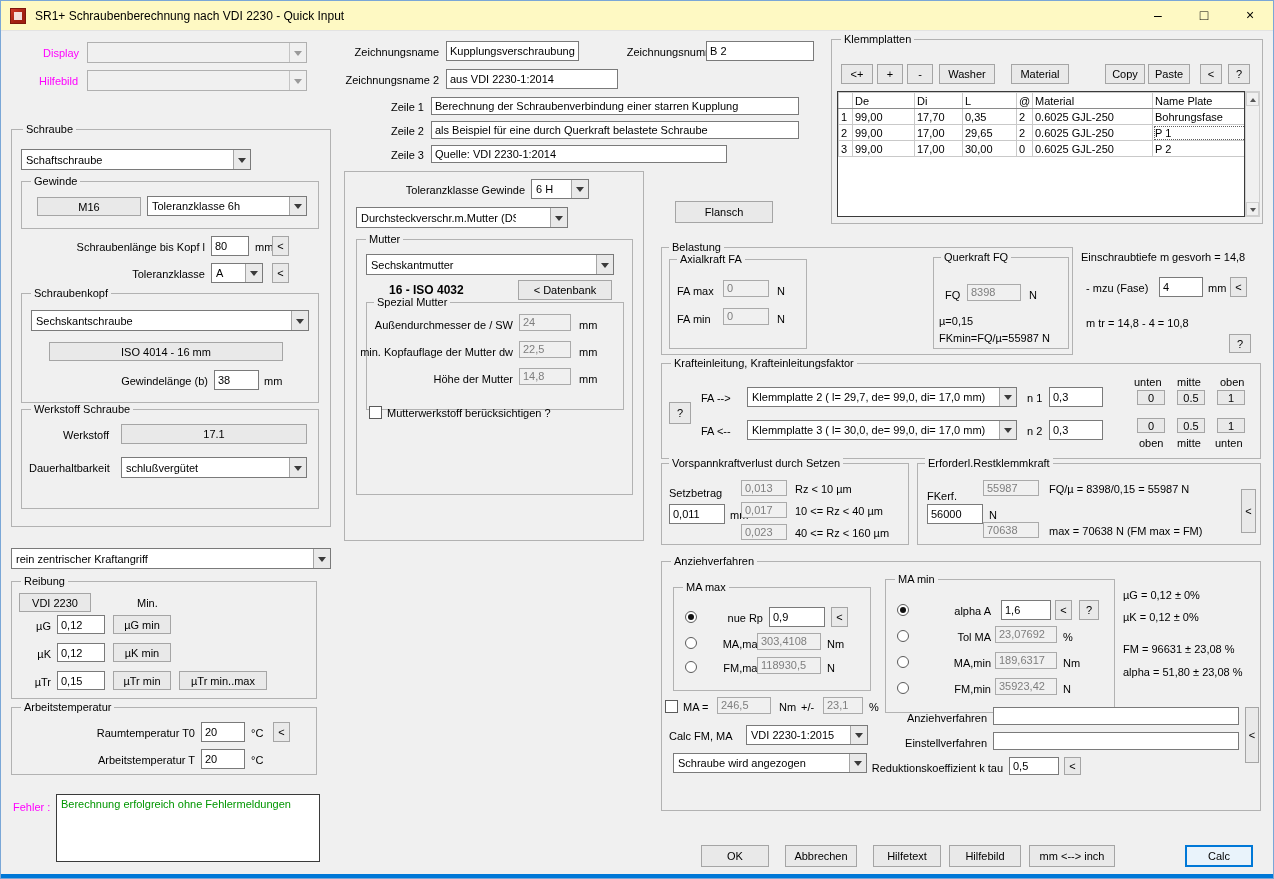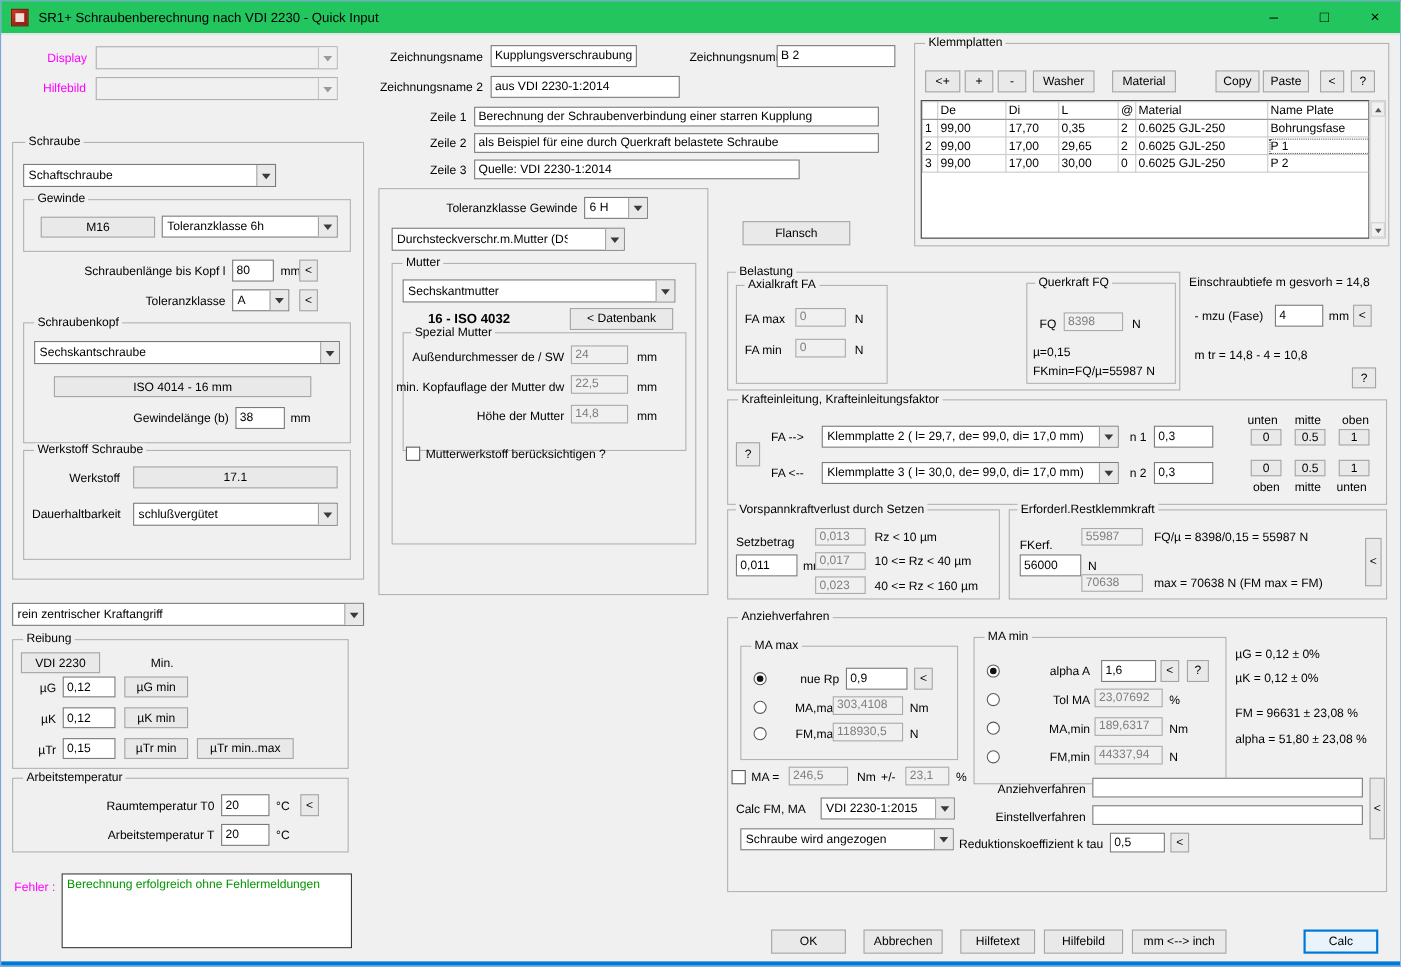--- a/index.html
+++ b/index.html
@@ -1,19 +1,19 @@
 <!DOCTYPE html>
 <html><head>
 <meta charset="utf-8">
 <style>
   * { margin:0; padding:0; box-sizing:border-box; }
   html,body { background:#f0f0f0; }
   body { font-family:"Liberation Sans", sans-serif; }
   .window { position:relative; width:1274px; height:879px; background:#f0f0f0; font-size:11px; color:#000; overflow:hidden; border:1px solid #7aa7d7; }
-  .titlebar { position:absolute; left:0; top:0; width:100%; height:30px; background:#22c55e; border-bottom:1px solid #e3e3e3; }
+  .titlebar { position:absolute; left:0; top:0; width:100%; height:30px; background:#fef9c3; border-bottom:1px solid #e3e3e3; }
   .title-text { position:absolute; left:34px; top:0; line-height:30px; font-size:12px; white-space:nowrap; }
   .app-icon { position:absolute; left:9px; top:7px; width:16px; height:16px; background:linear-gradient(135deg,#d43a2a 0%,#a01f12 60%); border:1px solid #7e170c; }
   .app-icon::after { content:''; position:absolute; left:3px; top:3px; width:8px; height:8px; background:#fff; opacity:.85; }
   .win-btn { position:absolute; top:0; width:46px; height:30px; text-align:center; line-height:28px; font-size:14px; color:#000; }
   .bottom-edge { position:absolute; left:0; bottom:0; width:100%; height:4px; background:#0078d7; }
   .lbl { position:absolute; white-space:nowrap; line-height:13px; }
   .magenta { color:#ff00ff; }
   .green { color:#009600; }
   .bold { font-weight:bold; }
   .input { position:absolute; border:1px solid #7a7a7a; background:#fff; font:11px "Liberation Sans",sans-serif; padding:0 3px; height:20px; }
@@ -334,21 +334,21 @@
   <span class="radio" style="left:896px;top:629px;"></span>
   <span class="lbl" style="right:282px;top:630px;">Tol MA</span>
   <div class="ro" style="left:994px;top:625px;width:62px;">23,07692</div>
   <span class="lbl" style="left:1062px;top:630px;">%</span>
   <span class="radio" style="left:896px;top:655px;"></span>
   <span class="lbl" style="right:282px;top:656px;">MA,min</span>
   <div class="ro" style="left:994px;top:651px;width:62px;">189,6317</div>
   <span class="lbl" style="left:1062px;top:656px;">Nm</span>
   <span class="radio" style="left:896px;top:681px;"></span>
   <span class="lbl" style="right:282px;top:682px;">FM,min</span>
-  <div class="ro" style="left:994px;top:677px;width:62px;">44337,94</div>
+  <div class="ro" style="left:994px;top:677px;width:62px;">35923,42</div>
   <span class="lbl" style="left:1062px;top:682px;">N</span>
 
   <span class="lbl" style="left:1122px;top:588px;">µG = 0,12 ± 0%</span>
   <span class="lbl" style="left:1122px;top:610px;">µK = 0,12 ± 0%</span>
   <span class="lbl" style="left:1122px;top:642px;">FM = 96631 ± 23,08 %</span>
   <span class="lbl" style="left:1122px;top:665px;">alpha = 51,80 ± 23,08 %</span>
 
   <span class="check" style="left:664px;top:699px;"></span>
   <span class="lbl" style="left:682px;top:700px;">MA =</span>
   <div class="ro" style="left:716px;top:696px;width:54px;">246,5</div>

